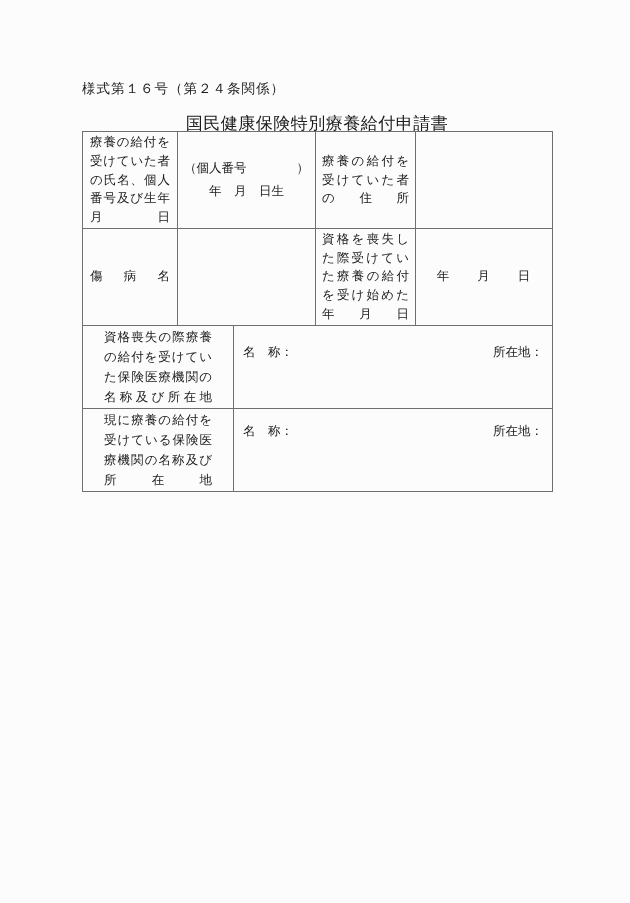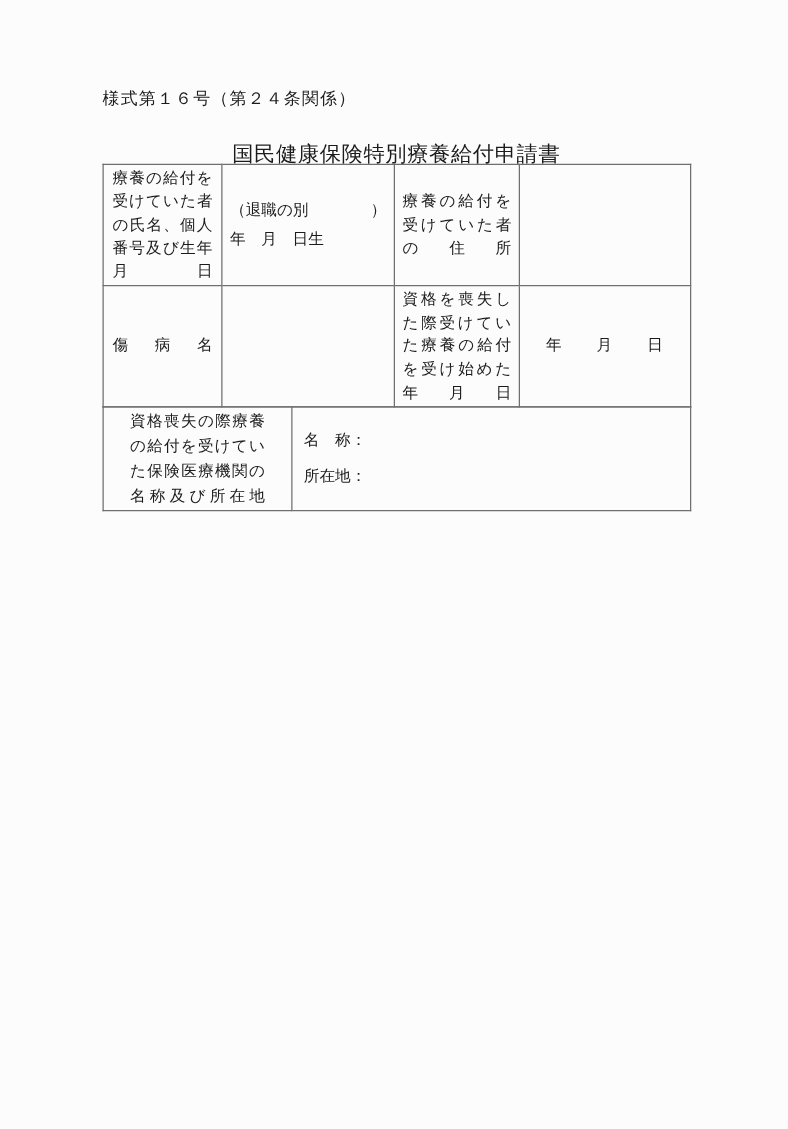--- a/index.html
+++ b/index.html
@@ -5,21 +5,21 @@
   html,body{margin:0;padding:0;}
   body{
     width:630px;height:903px;
     background:#fcfcfc;
     font-family:"Liberation Serif","DejaVu Serif",serif;
     color:#1b1b1b;
     position:relative;
     -webkit-font-smoothing:antialiased;
   }
   .form-header{
-    position:absolute;left:82px;top:70px;
+    position:absolute;left:82px;top:80px;
     font-size:13.5px;letter-spacing:1px;white-space:nowrap;
   }
   .form-title{
     position:absolute;left:82px;top:112px;width:470px;
     text-align:center;font-size:17px;letter-spacing:0.5px;white-space:nowrap;
   }
   .tables{position:absolute;left:82px;top:131px;width:470px;}
   table{border-collapse:collapse;table-layout:fixed;width:470px;}
   table+table{margin-top:-1px;}
   td{
@@ -42,25 +42,25 @@
   .rA1 td{height:38px;}
   .rA2 td{height:68px;}
   .rA3 td{height:64px;}
   .rB1 td{height:63px;}
   .rB2 td{height:72px;}
   .rC1 td{height:65px;}
   .rC2 td{height:191px;}
   
   .pnum-cell{padding:0 6px;}
   .pnum-line1{display:flex;justify-content:space-between;}
-  .pnum-line2{text-align:left;margin-top:6px;}
+  .pnum-line2{text-align:center;margin-top:6px;}
   .date-cell{text-align:center;letter-spacing:1px;}
   
   .inst-cell{vertical-align:middle;padding:0 9px;}
-  .inst-lines{display:flex;flex-direction:column;justify-content:space-between;}
+  .inst-lines{display:flex;flex-direction:row;justify-content:space-between;}
   .inst-lines.h47{height:46px;}
   .inst-lines.h56{height:54px;}
   
   .remarks-cell{vertical-align:top;padding:8px 9px;}
   
   .decl-cell{vertical-align:top;}
   .decl-stmt{margin:25px 0 0 15px;line-height:14px;}
   .decl-date{margin:19px 0 0 35px;line-height:14px;letter-spacing:2px;}
   .sig-block{margin:20px 0 0 192px;}
   .sig-row{display:flex;line-height:23px;}
@@ -80,21 +80,21 @@
         <col style="width:95px">
         <col style="width:138px">
         <col style="width:100px">
         <col style="width:137px">
       </colgroup>
     <tbody>
     <tr class="rA2">
       <td class="lbl">療養の給付を受けていた者の氏名、個人番号及び生年月日</td>
       <td class="pnum-cell">
         <div class="pnum-line1">
-          <span>（退職の別</span>
+          <span>（個人番号</span>
           <span>）</span>
         </div>
         <div class="pnum-line2">年　月　日生</div>
       </td>
       <td class="lbl lbl3">療養の給付を受けていた者の住所</td>
       <td></td>
     </tr>
     <tr class="rA3">
       <td class="lbl">傷病名</td>
       <td></td>
@@ -112,20 +112,29 @@
     <tbody>
         <tr class="rB1">
       <td class="lbl lblwide">資格喪失の際療養の給付を受けていた保険医療機関の名称及び所在地</td>
       <td class="inst-cell">
         <div class="inst-lines h47">
           <div>名　称：</div>
           <div>所在地：</div>
         </div>
       </td>
     </tr>
+    <tr class="rB2">
+      <td class="lbl lblwide">現に療養の給付を受けている保険医療機関の名称及び所在地</td>
+      <td class="inst-cell">
+        <div class="inst-lines h56">
+          <div>名　称：</div>
+          <div>所在地：</div>
+        </div>
+      </td>
+    </tr>
   </tbody>
     </table>
 
   <table>
     <colgroup>
         <col style="width:470px">
       </colgroup>
     <tbody>
   </tbody>
     </table>

